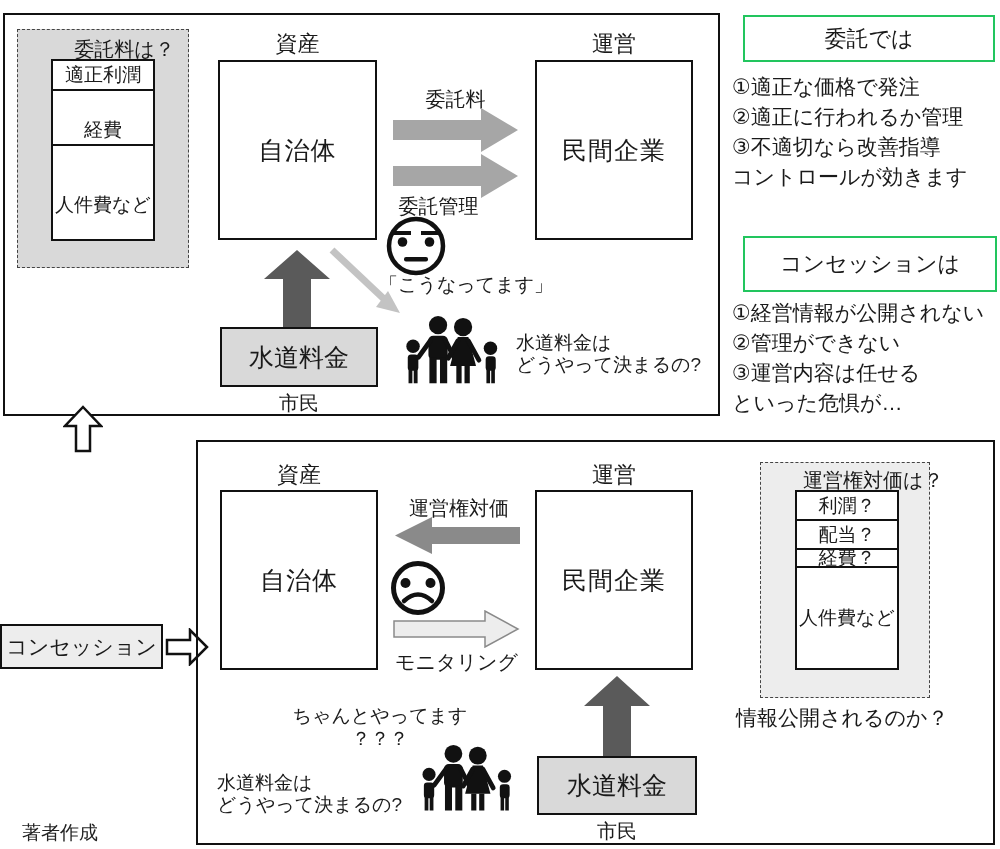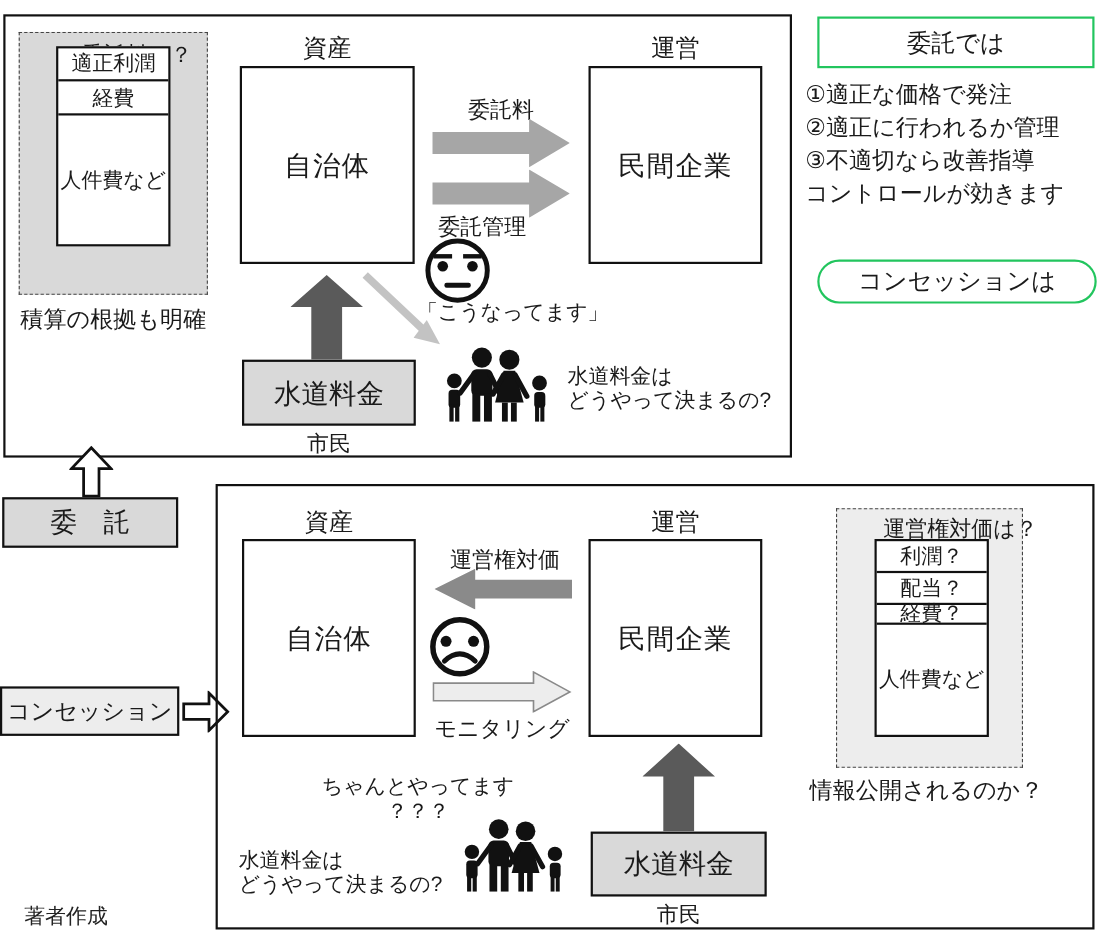--- a/index.html
+++ b/index.html
@@ -34,26 +34,25 @@
 </style>
 </head>
 <body>
 
 <div class="canvas">
 
   <div class="abs frame" style="left:3px;top:13px;width:717px;height:403px;"></div>
 
   <div class="abs dashedbox bg-gray" style="left:17px;top:29px;width:172px;height:239px;"></div>
   <div class="abs mini-title" style="left:17px;top:36px;width:172px;">委託料は？</div>
-  <div class="abs mini-table" style="left:51px;top:42px;width:104px;height:182px;">
+  <div class="abs mini-table" style="left:51px;top:59px;width:104px;height:182px;gap:24px;">
     <div class="mini-row" style="height:30px;">適正利潤</div>
     <div class="mini-row" style="height:31px;">経費</div>
     <div class="mini-row" style="flex:1;">人件費など</div>
   </div>
-  <div class="abs mini-caption ctr" style="left:10px;top:276px;width:186px;">積算の根拠も明確</div>
 
   <div class="abs entity-label" style="left:218px;top:29px;width:159px;">資産</div>
   <div class="abs ebox" style="left:218px;top:60px;width:159px;height:180px;">
     <span class="ebox-text">自治体</span>
   </div>
   <div class="abs entity-label" style="left:535px;top:29px;width:158px;">運営</div>
   <div class="abs ebox" style="left:535px;top:60px;width:158px;height:180px;">
     <span class="ebox-text">民間企業</span>
   </div>
 
@@ -121,30 +120,33 @@
   <div class="abs panel-title-box" style="left:743px;top:15px;width:252px;height:47px;">
     <span>委託では</span>
   </div>
   <div class="abs" style="left:732px;top:72px;">
     <div class="panel-line">①適正な価格で発注</div>
     <div class="panel-line">②適正に行われるか管理</div>
     <div class="panel-line">③不適切なら改善指導</div>
     <div class="panel-line">コントロールが効きます</div>
   </div>
 
-  <div class="abs panel-title-box" style="left:743px;top:236px;width:254px;height:40px;border-radius:22px;">
+  <div class="abs panel-title-box" style="left:743px;top:236px;width:254px;height:56px;">
     <span>コンセッションは</span>
+  </div>
+  <div class="abs" style="left:732px;top:298px;">
+    <div class="panel-line">①経営情報が公開されない</div>
+    <div class="panel-line">②管理ができない</div>
+    <div class="panel-line">③運営内容は任せる</div>
+    <div class="panel-line">といった危惧が…</div>
   </div>
 
   <svg class="abs" style="left:63px;top:405px;" width="40" height="48" viewBox="0 0 40 48">
     <polygon points="20,2 38,21 27,21 27,46 13,46 13,21 2,21" fill="#fff" stroke="#111" stroke-width="2.5" stroke-linejoin="miter"></polygon>
   </svg>
-  <div class="abs side-tag bg-gray" style="left:2px;top:452px;width:160px;height:46px;font-size:24px;">
-    <span>委　託</span>
-  </div>
 
   <div class="abs side-tag bg-light" style="left:0px;top:624px;width:163px;height:45px;font-size:21px;">
     <span>コンセッション</span>
   </div>
   <svg class="abs" style="left:165px;top:628px;" width="44" height="38" viewBox="0 0 44 38">
     <polygon points="2,12 25,12 25,2 42,19 25,36 25,26 2,26" fill="#fff" stroke="#111" stroke-width="2.5" stroke-linejoin="miter"></polygon>
   </svg>
 
   <div class="abs frame" style="left:196px;top:440px;width:799px;height:405px;"></div>
 

